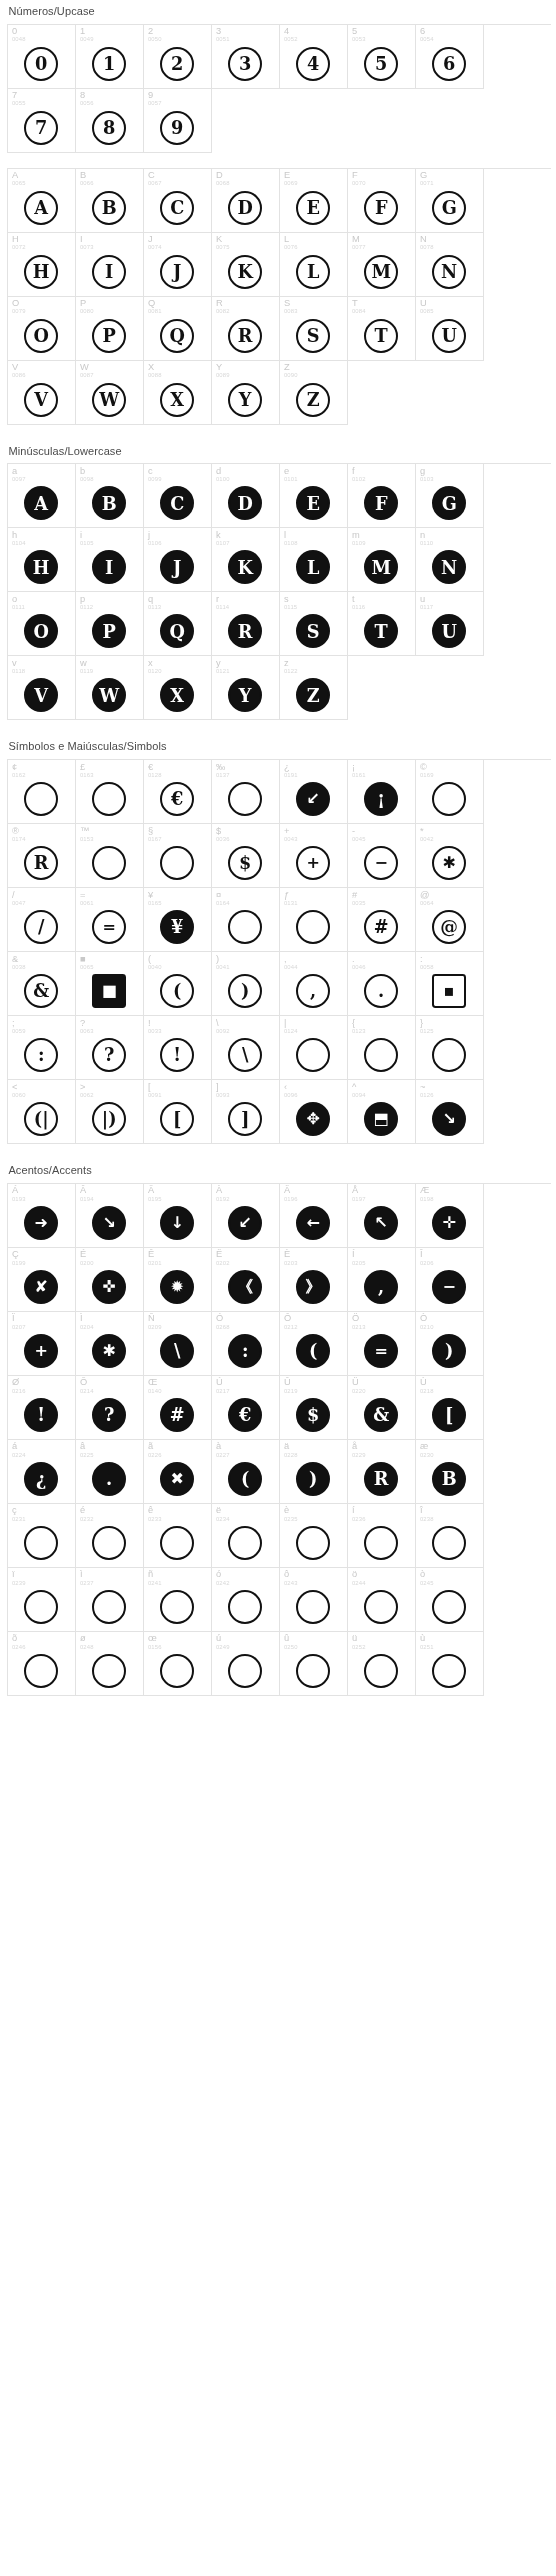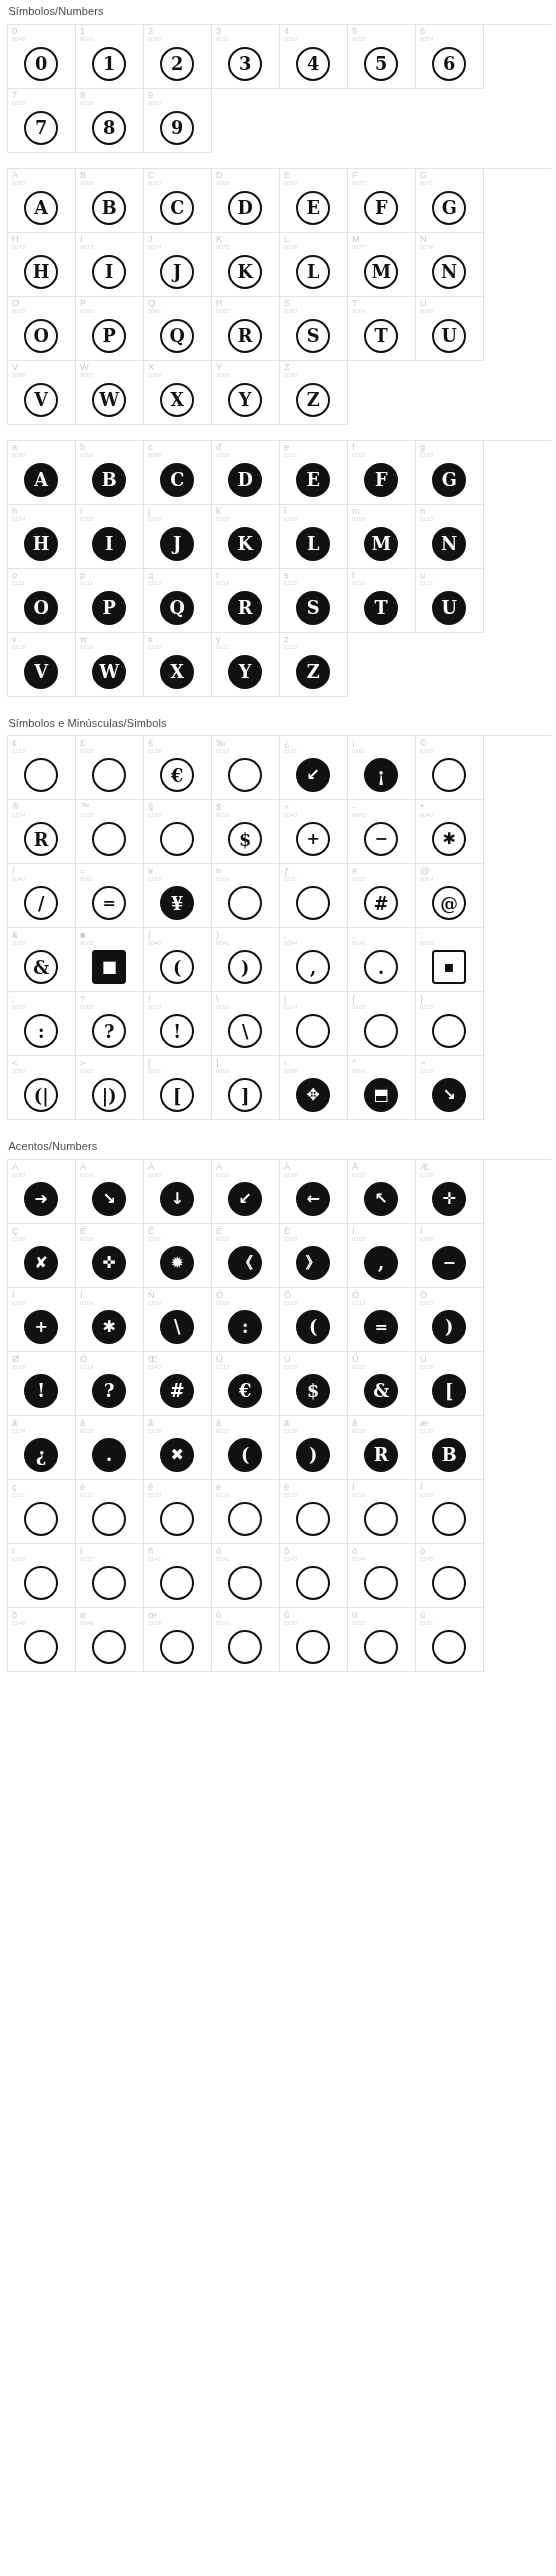--- a/index.html
+++ b/index.html
@@ -105,21 +105,21 @@
   .disc.sq {
     border-radius: 3.4px;
   }
 </style>
 </head>
 <body>
 
 <div class="page">
   <div id="sections-root">
       <div class="section">
-        <div class="section-title">Símbolos/Numbers</div>
+        <div class="section-title">Números/Upcase</div>
         <div class="grid">
           <div class="cell">
             <div class="lbl">0</div>
             <div class="code">0048</div>
             <div class="glyph">
               <div class="disc outline">0</div>
             </div>
           </div>
           <div class="cell">
             <div class="lbl">1</div>
@@ -366,20 +366,21 @@
           <div class="cell">
             <div class="lbl">Z</div>
             <div class="code">0090</div>
             <div class="glyph">
               <div class="disc outline">Z</div>
             </div>
           </div>
         </div>
       </div>
       <div class="section">
+        <div class="section-title">Minúsculas/Lowercase</div>
         <div class="grid">
           <div class="cell">
             <div class="lbl">a</div>
             <div class="code">0097</div>
             <div class="glyph">
               <div class="disc solid">A</div>
             </div>
           </div>
           <div class="cell">
             <div class="lbl">b</div>
@@ -552,21 +553,21 @@
           <div class="cell">
             <div class="lbl">z</div>
             <div class="code">0122</div>
             <div class="glyph">
               <div class="disc solid">Z</div>
             </div>
           </div>
         </div>
       </div>
       <div class="section">
-        <div class="section-title">Símbolos e Minúsculas/Simbols</div>
+        <div class="section-title">Símbolos e Maiúsculas/Simbols</div>
         <div class="grid">
           <div class="cell">
             <div class="lbl">¢</div>
             <div class="code">0162</div>
             <div class="glyph">
               <div class="disc empty"></div>
             </div>
           </div>
           <div class="cell">
             <div class="lbl">£</div>
@@ -851,21 +852,21 @@
           <div class="cell">
             <div class="lbl">~</div>
             <div class="code">0126</div>
             <div class="glyph">
               <div class="disc solid sym">↘</div>
             </div>
           </div>
         </div>
       </div>
       <div class="section">
-        <div class="section-title">Acentos/Numbers</div>
+        <div class="section-title">Acentos/Accents</div>
         <div class="grid">
           <div class="cell">
             <div class="lbl">Á</div>
             <div class="code">0193</div>
             <div class="glyph">
               <div class="disc solid sym">➜</div>
             </div>
           </div>
           <div class="cell">
             <div class="lbl">Â</div>

